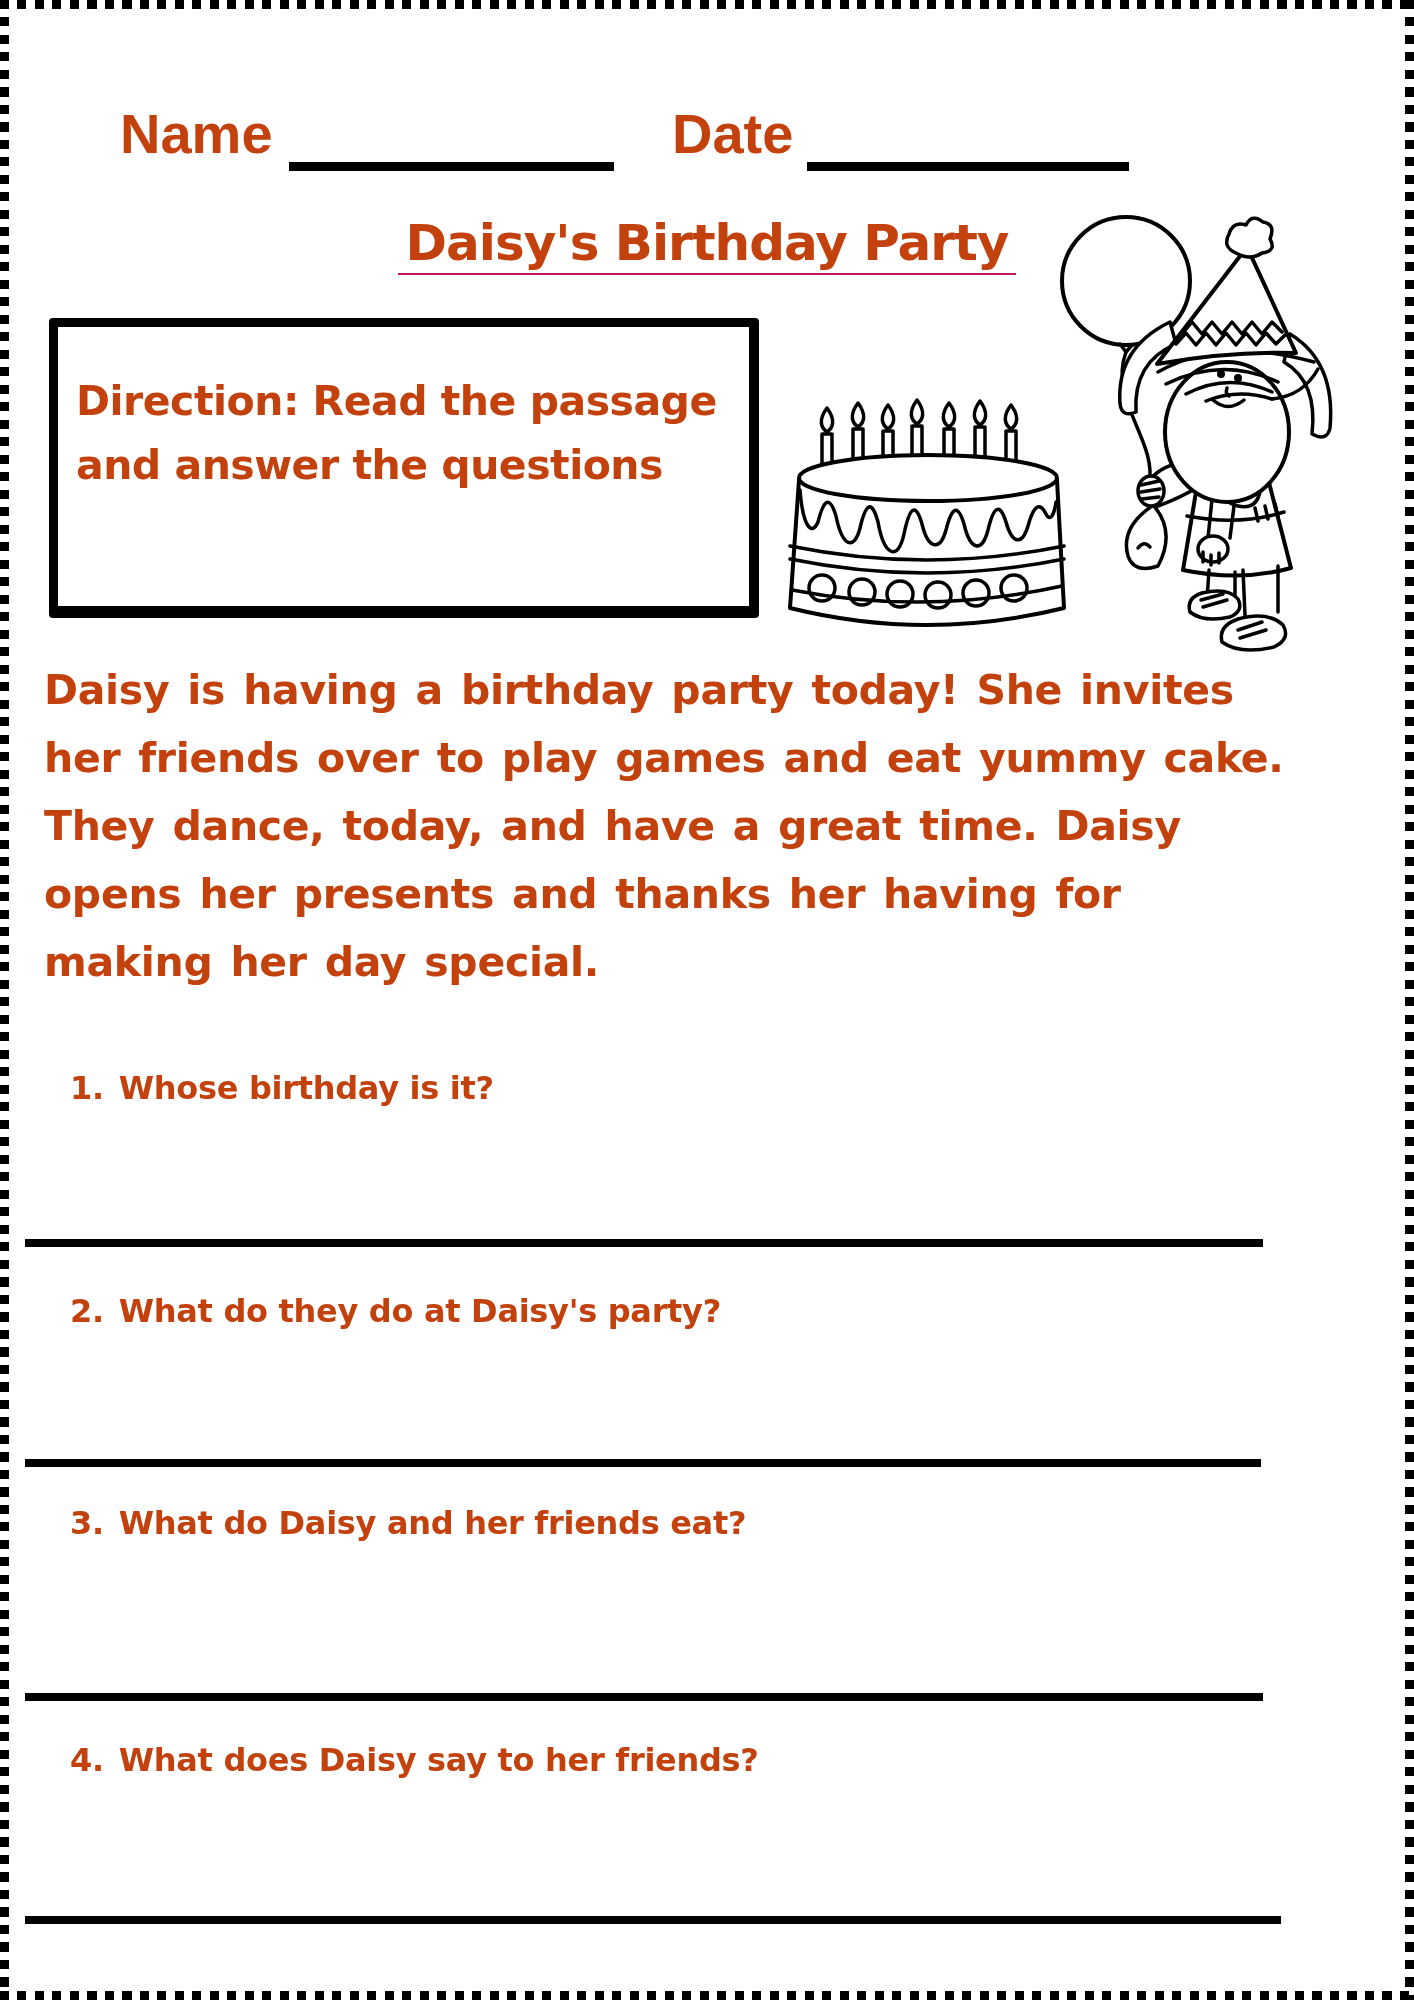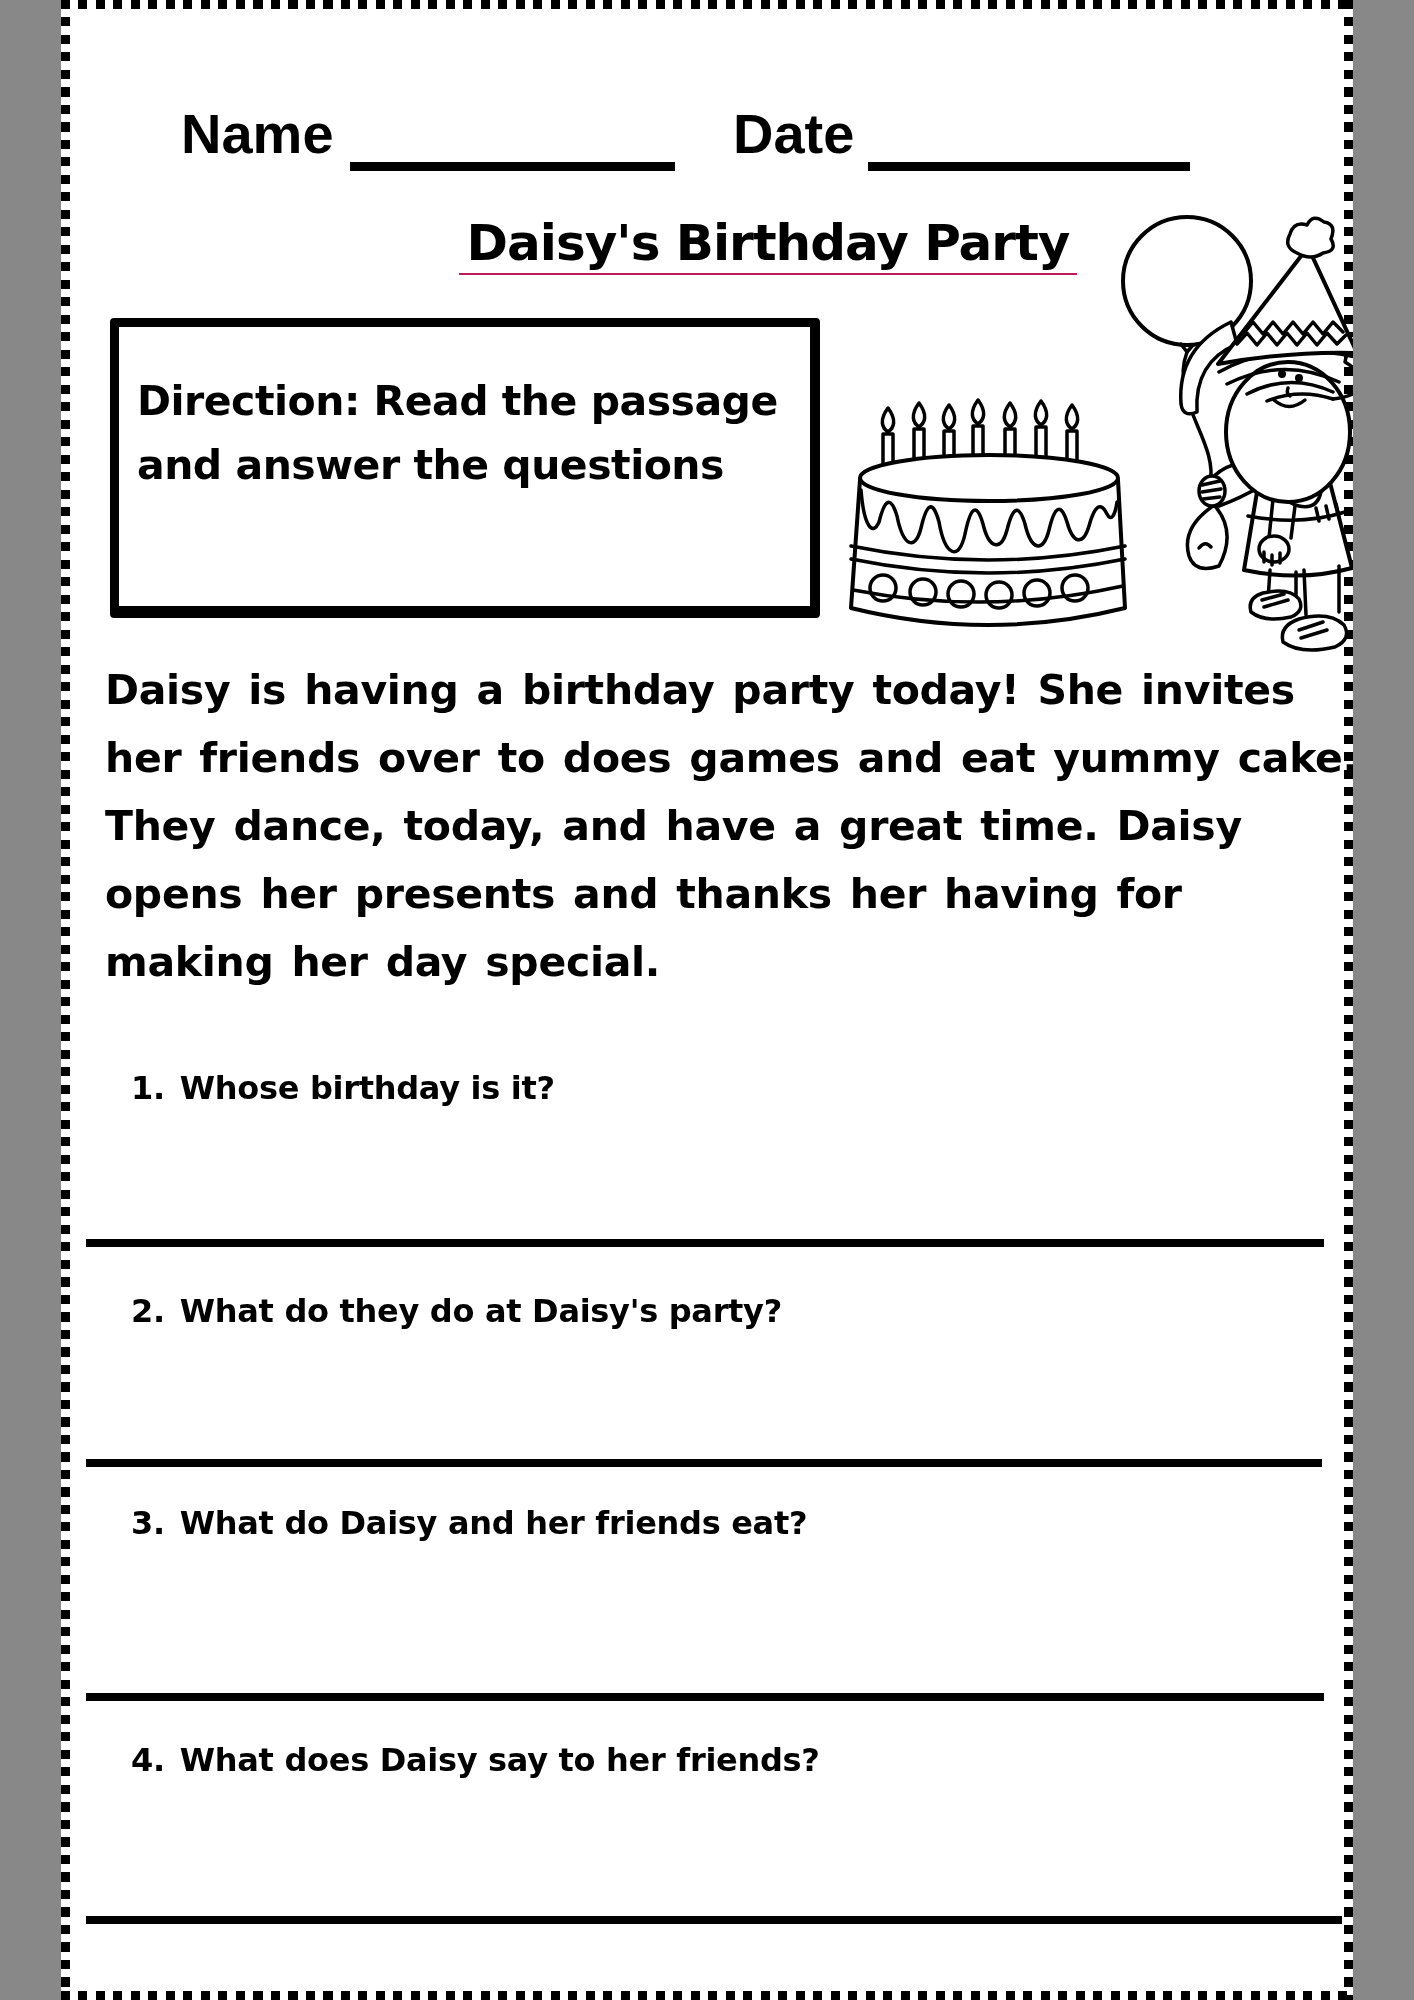--- a/index.html
+++ b/index.html
@@ -1,18 +1,18 @@
 <!DOCTYPE html>
 <html><head>
 <meta charset="utf-8">
 <style>
   html,body{margin:0;padding:0;background:#888;}
   .sheet{
-    position:relative;width:1292px;height:2000px;background:#fff;
-    font-family:"DejaVu Sans",sans-serif;font-weight:bold;color:#000000;
+    position:relative;width:1414px;height:2000px;background:#fff;
+    font-family:"DejaVu Sans",sans-serif;font-weight:bold;color:#c2410c;
     overflow:hidden;margin:0 auto;
   }
   
   .bord{position:absolute;background-repeat:repeat;}
   .bord.top,.bord.bottom{left:0;width:1414px;height:9px;
     background-image:repeating-linear-gradient(90deg,#000 0 9px,transparent 9px 17.5px);}
   .bord.top{top:0}.bord.bottom{bottom:0}
   .bord.left,.bord.right{top:0;height:2000px;width:9px;
     background-image:repeating-linear-gradient(180deg,#000 0 9px,transparent 9px 17.5px);}
   .bord.left{left:0}.bord.right{right:0}
@@ -176,21 +176,21 @@
     <path class="ln" d="M1213,400 Q1228,413 1244,400"></path>
 
     <path class="wh4" d="M1247,247 L1157,364 Q1230,351 1296,353 Z"></path>
     <path class="ln" d="M1182,334 L1192,322 L1202,334 L1212,322 L1222,334 L1232,322 L1242,334 L1252,322 L1262,334 L1272,322 L1282,332"></path>
     <path class="ln" d="M1176,344 L1186,333 L1196,345 L1206,333 L1216,345 L1226,333 L1236,345 L1246,333 L1256,345 L1266,333 L1276,344 L1285,335"></path>
     <path class="wh" d="M1236,253 Q1222,247 1229,234 Q1233,221 1246,225 Q1252,213 1263,222 Q1276,224 1270,239 Q1277,251 1262,253 Q1250,261 1236,253 Z"></path>
   </svg>
 
   <div class="passage">
     <div class="p-line">Daisy is having a birthday party today! She invites</div>
-    <div class="p-line">her friends over to does games and eat yummy cake.</div>
+    <div class="p-line">her friends over to play games and eat yummy cake.</div>
     <div class="p-line">They dance, today, and have a great time. Daisy</div>
     <div class="p-line">opens her presents and thanks her having for</div>
     <div class="p-line">making her day special.</div>
   </div>
 
   <div class="question q1">
     <span class="q-num">1.</span><span>Whose birthday is it?</span>
   </div>
   <div class="answer-line a1"></div>
 

